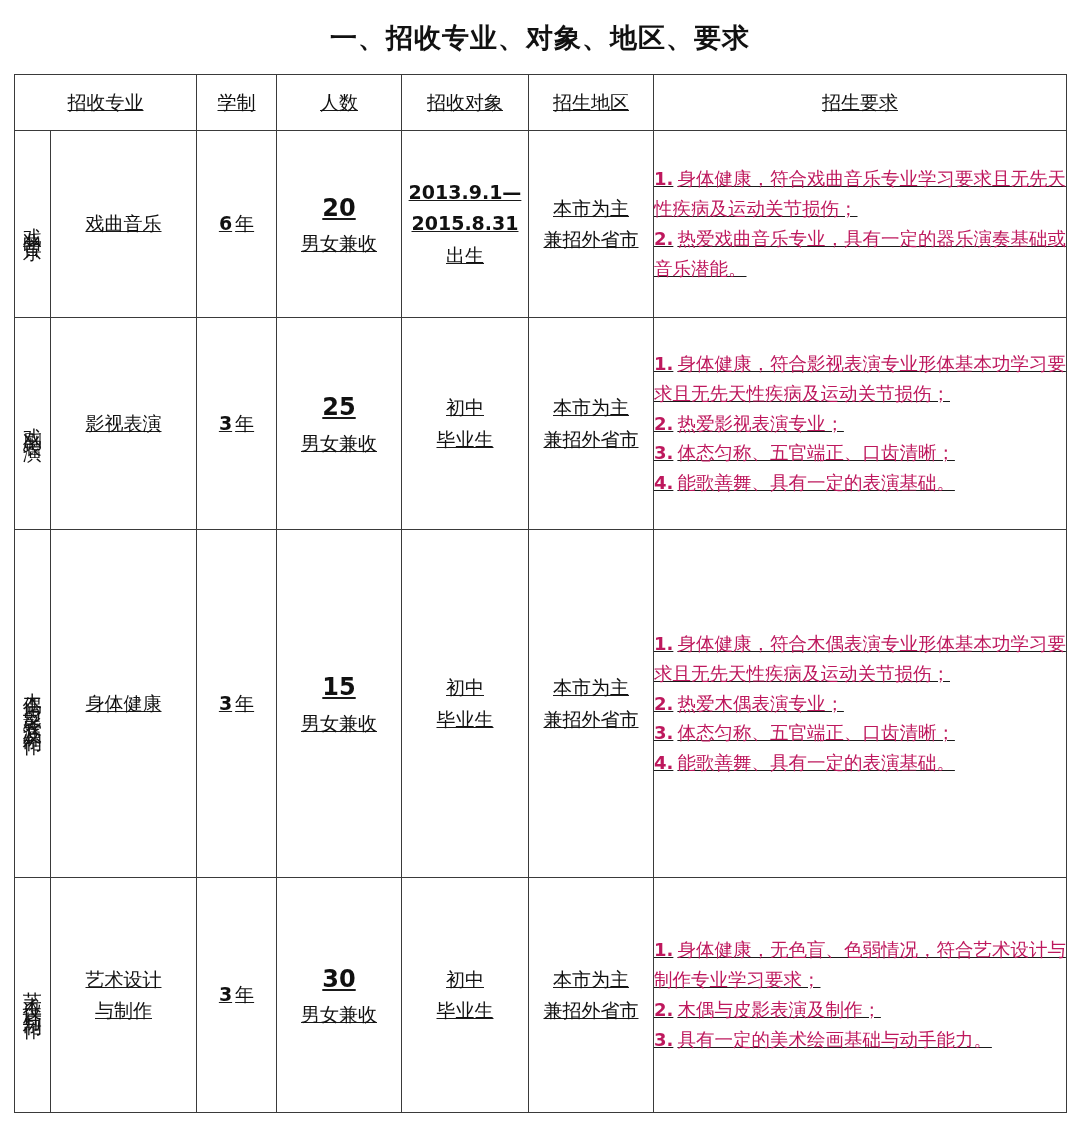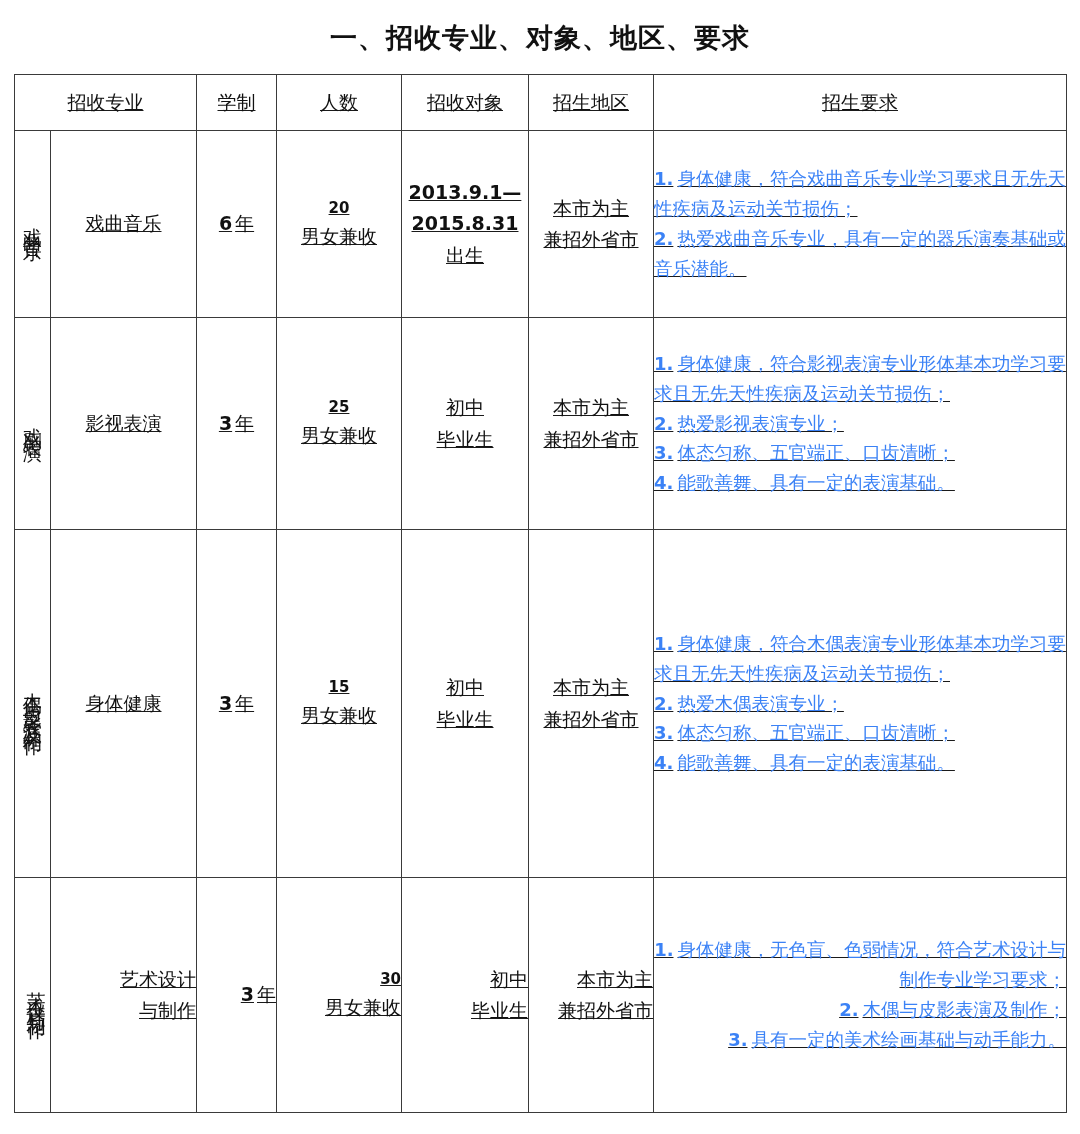--- a/index.html
+++ b/index.html
@@ -89,21 +89,21 @@
   .center-cell {
     text-align: center;
     font-size: 19px;
     line-height: 1.65;
     color: #111111;
   }
 
   .num-line {
     font-family: "DejaVu Sans", "Liberation Sans", sans-serif;
     font-weight: bold;
-    font-size: 15px;
+    font-size: 24px;
   }
   .years {
     font-size: 19px;
     margin-left: 12px;
   }
   .years .digit {
     font-family: "DejaVu Sans", "Liberation Sans", sans-serif;
     font-weight: bold;
     font-size: 19px;
     margin-right: 3px;
@@ -113,38 +113,38 @@
     font-weight: bold;
     font-size: 19px;
     letter-spacing: 0px;
   }
 
   .req-cell {
     text-align: left;
     padding: 6px 10px 6px 12px;
     font-size: 18.5px;
     line-height: 1.62;
-    color: #3b82f6;
+    color: #be185d;
   }
   .req-item {
     display: block;
     text-indent: 0;
     padding-left: 0;
     white-space: normal;
   }
   .req-item .idx {
     font-family: "DejaVu Sans", "Liberation Sans", sans-serif;
     font-weight: bold;
     font-size: 18px;
     margin-right: 4px;
   }
   .r-1 td { height: 186px; }
   .r-2 td { height: 211px; }
   .r-3 td { height: 347px; }
-  .r-4 td { height: 234px; text-align: right; }
+  .r-4 td { height: 234px; }
 </style>
 </head>
 <body>
 
 <div class="page">
 
   <div class="doc-title">一、招收专业、对象、地区、要求</div>
 
   <div class="table-wrap">
     <table class="adm">

